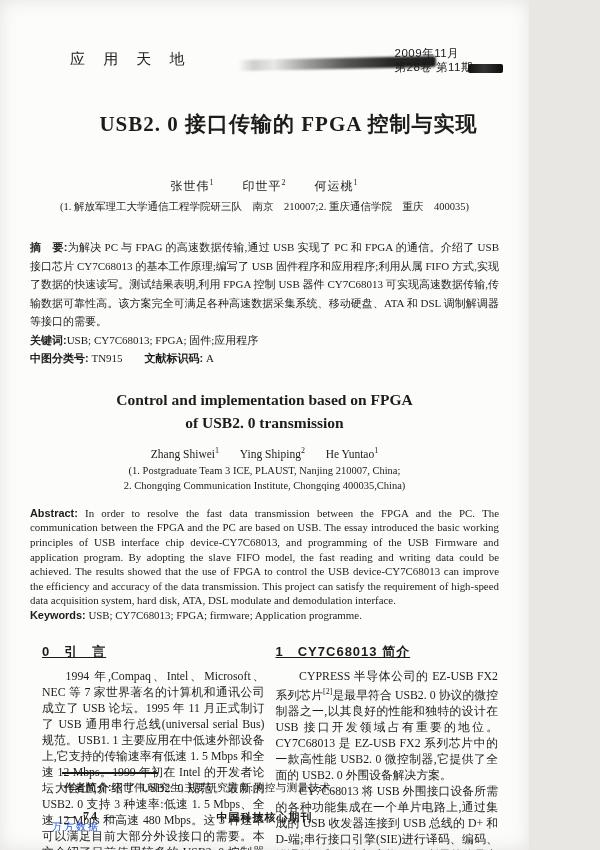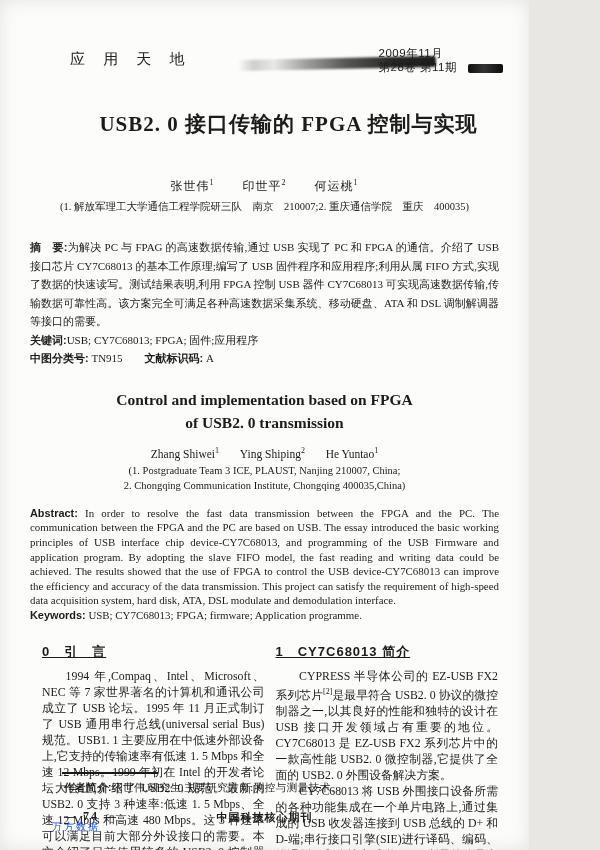--- a/index.html
+++ b/index.html
@@ -20,21 +20,21 @@
   .header{
     position:relative;
     padding:50px 28px 0 70px;
     height:30px;
   }
   .column-title{
     font-family:"Liberation Sans","DejaVu Sans",sans-serif;
     font-size:15px;letter-spacing:7px;color:#222;
   }
   .issue-info{
-    position:absolute;right:72px;top:46px;
+    position:absolute;right:56px;top:46px;
     font-family:"Liberation Sans","DejaVu Sans",sans-serif;
     font-size:11.5px;line-height:14px;color:#1a1a1a;letter-spacing:0.5px;
     text-align:left;
   }
   .ink-smudge{
     position:absolute;left:238px;top:58px;width:198px;height:11px;
     background:linear-gradient(90deg,
       rgba(60,60,60,0) 0%, rgba(70,70,70,0.25) 8%, rgba(60,60,60,0.1) 18%,
       rgba(50,50,50,0.45) 34%, rgba(30,30,30,0.75) 55%,
       rgba(15,15,15,0.9) 78%, rgba(10,10,10,0.92) 100%);

